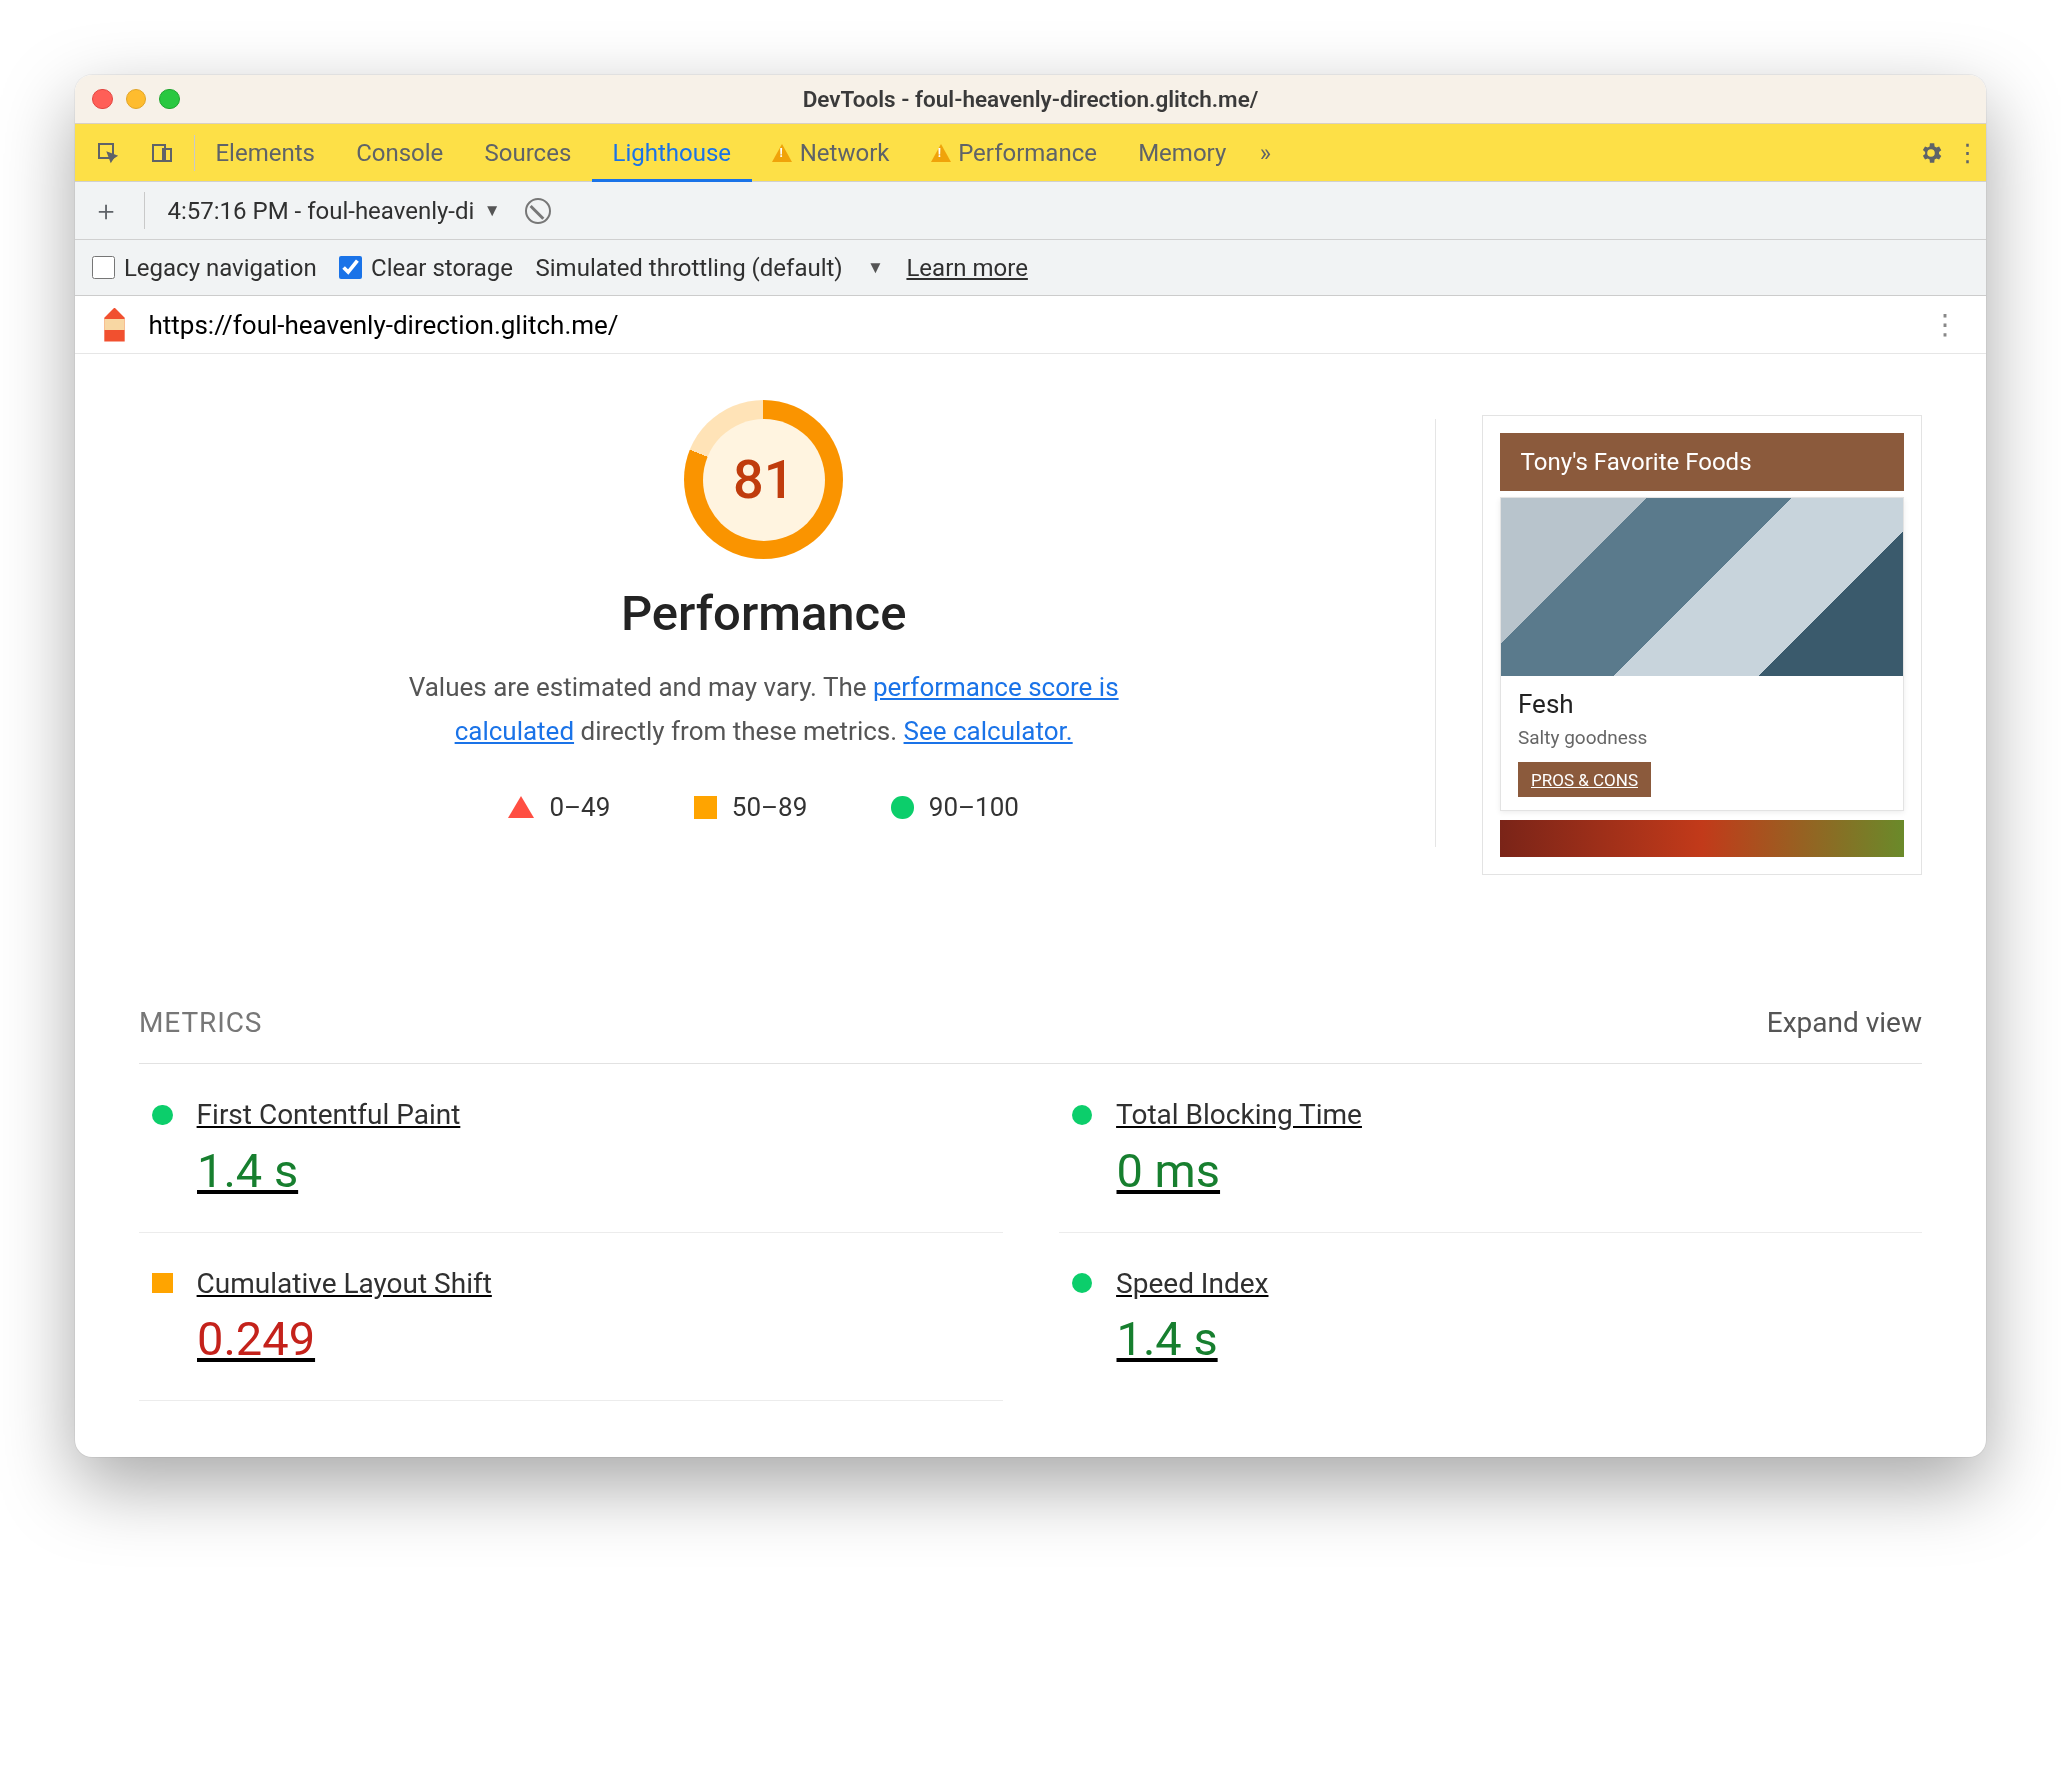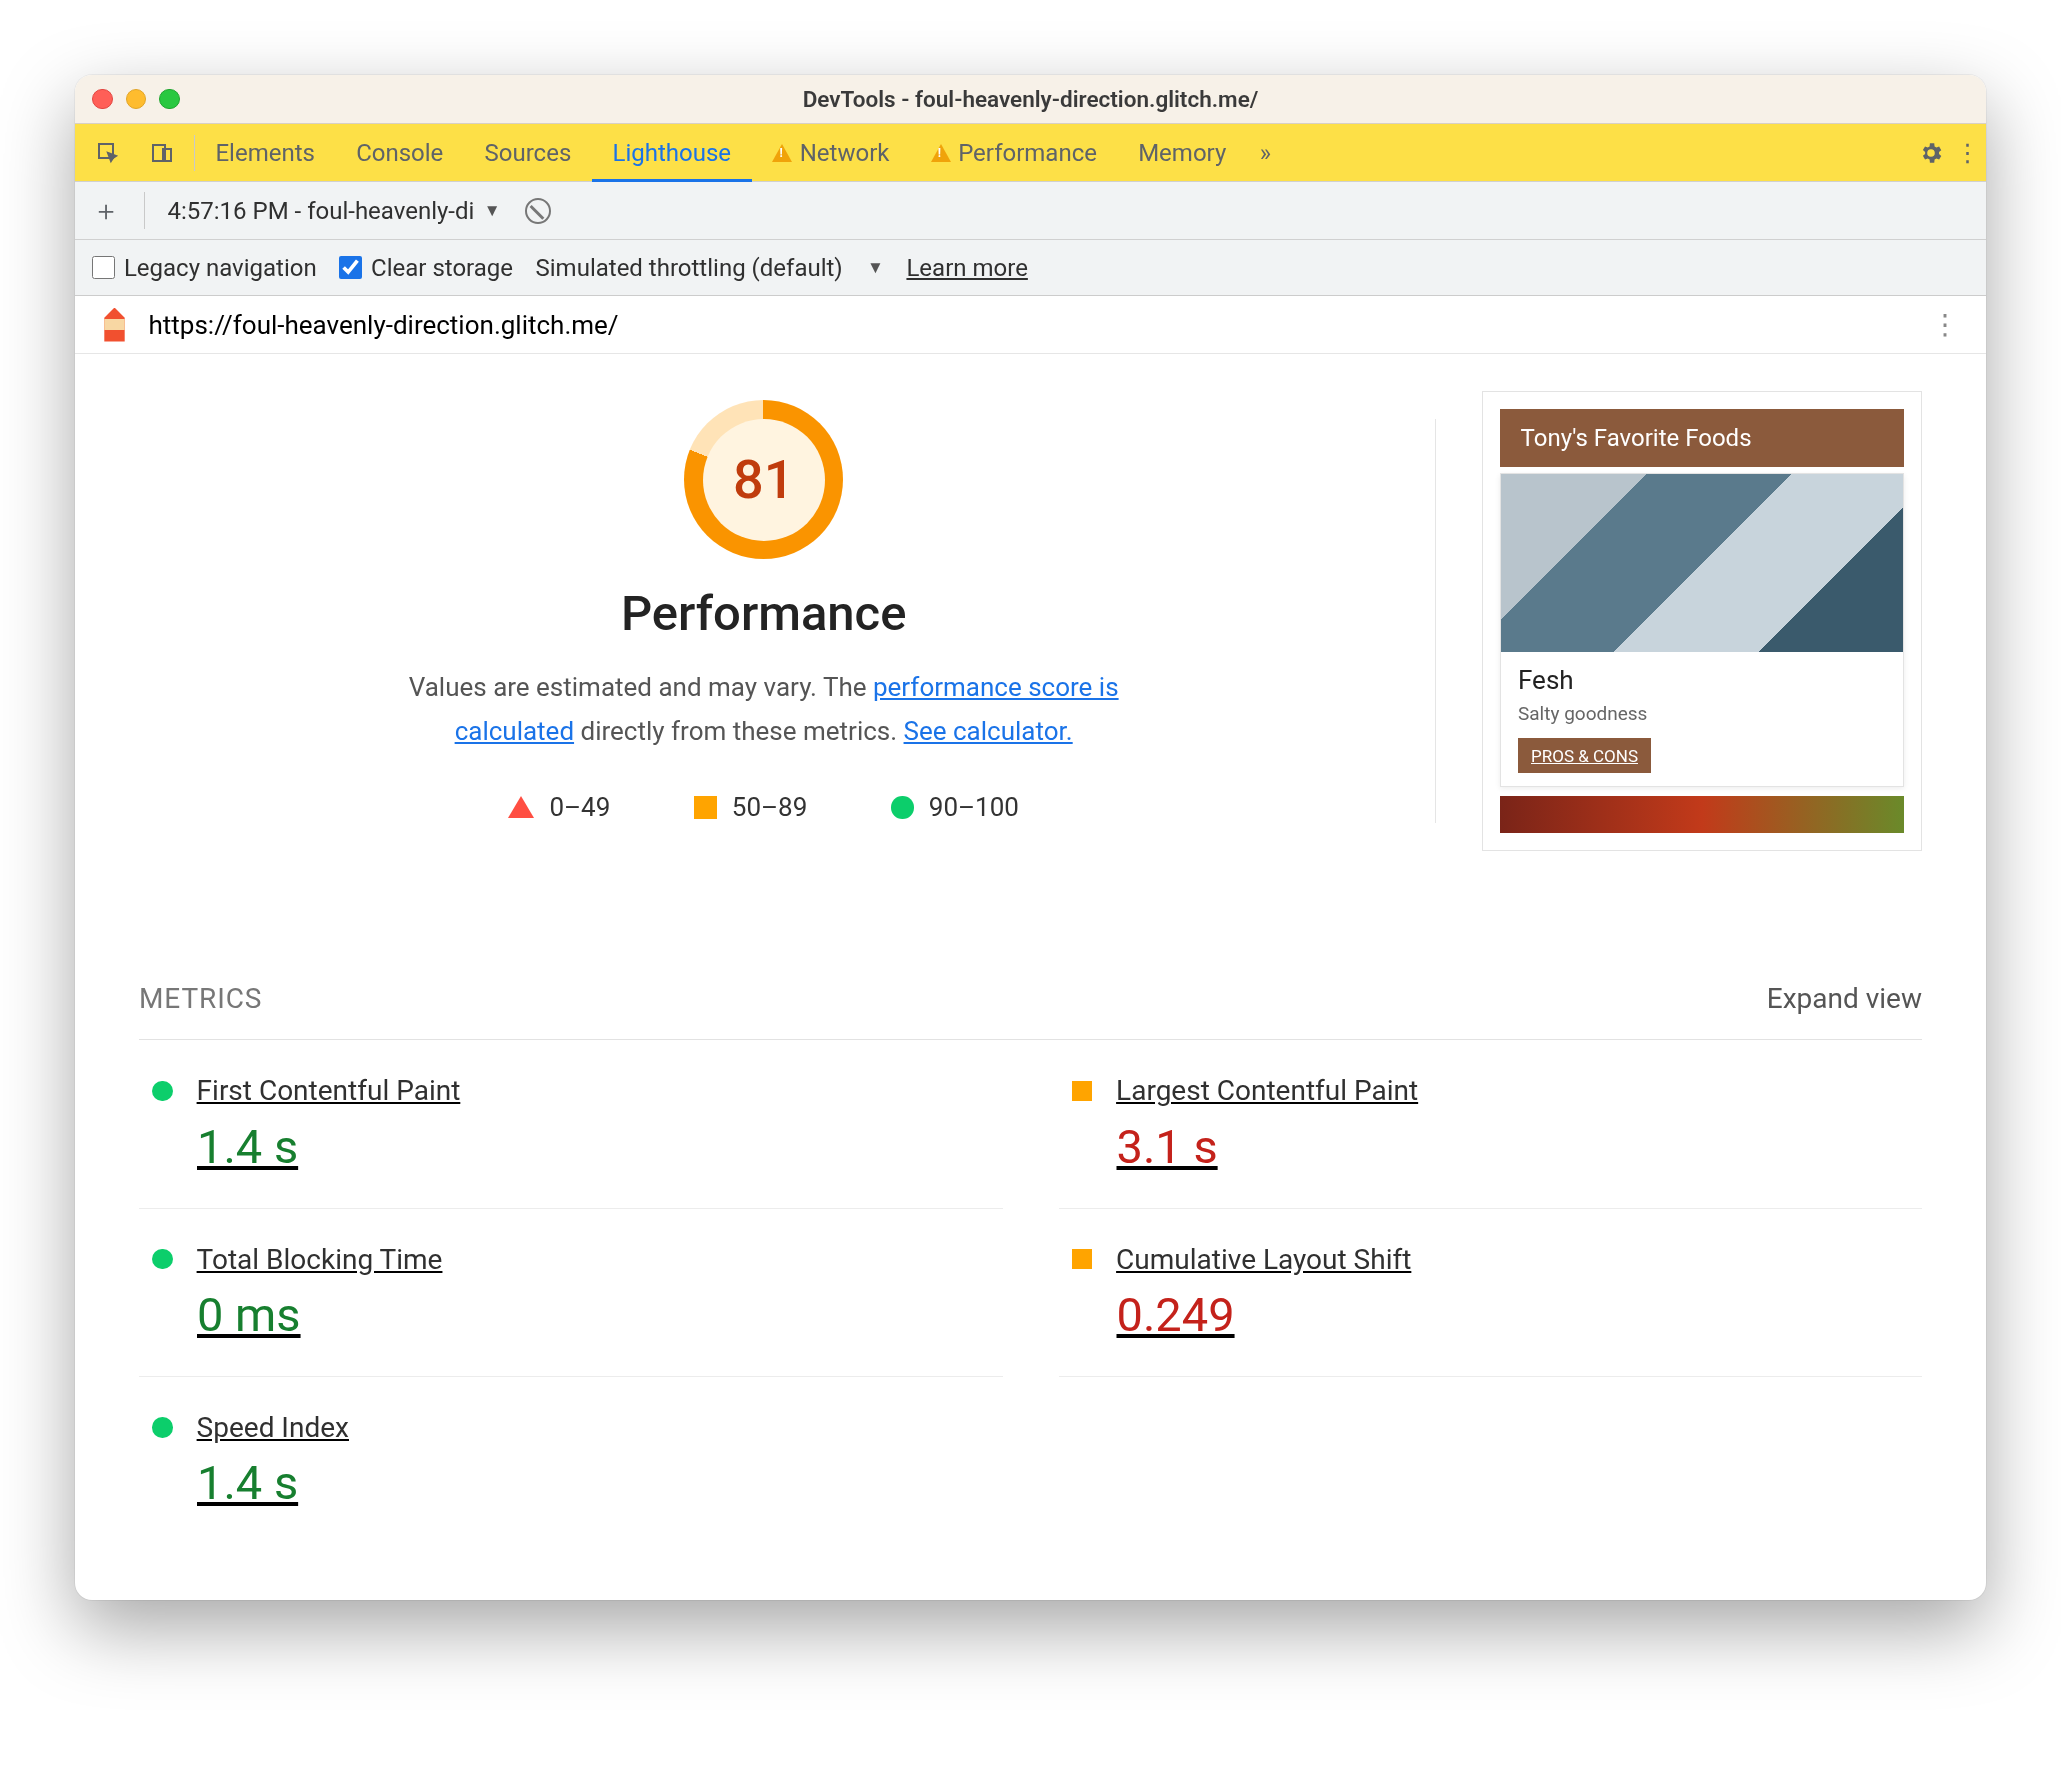--- a/index.html
+++ b/index.html
@@ -138,20 +138,21 @@
   .legend .row{display:flex;align-items:center;gap:15px;}
   .tri { width:0;height:0;border-left:13px solid transparent;border-right:13px solid transparent;border-bottom:22.5px solid #ff4e42;}
   .sq { width:22.5px;height:22.5px;background:#ffa400;}
   .ci { width:22.5px;height:22.5px;border-radius:50%;background:#0cce6b;}
   .divider-mid { width:0.9px; background:#e5e5e5; align-self:stretch; margin: 28px 9.4px;}
   .preview-card {
     width: 440px;
     border:0.9px solid #e3e3e3;
     padding: 17px;
     background:#fff;
+    margin-top:24px;
   }
   .preview-header {
     background:#8b5a3c;
     color:#fff;
     font-size:24px;
     padding: 15px 20.6px;
   }
   .food-card {
     background:#fff;
     border:0.9px solid #e3e3e3;
@@ -349,27 +350,20 @@
     <div class="metrics-grid" id="metrics-grid">
         <div class="metric">
           <div class="mrow">
             <div class="dot-g"></div>
             <span class="m-name">First Contentful Paint</span>
           </div>
           <div class="m-val green">1.4 s</div>
         </div>
         <div class="metric">
           <div class="mrow">
-            <div class="sq-o"></div>
-            <span class="m-name">Largest Contentful Paint</span>
-          </div>
-          <div class="m-val red">3.1 s</div>
-        </div>
-        <div class="metric">
-          <div class="mrow">
             <div class="dot-g"></div>
             <span class="m-name">Total Blocking Time</span>
           </div>
           <div class="m-val green">0 ms</div>
         </div>
         <div class="metric">
           <div class="mrow">
             <div class="sq-o"></div>
             <span class="m-name">Cumulative Layout Shift</span>
           </div>

